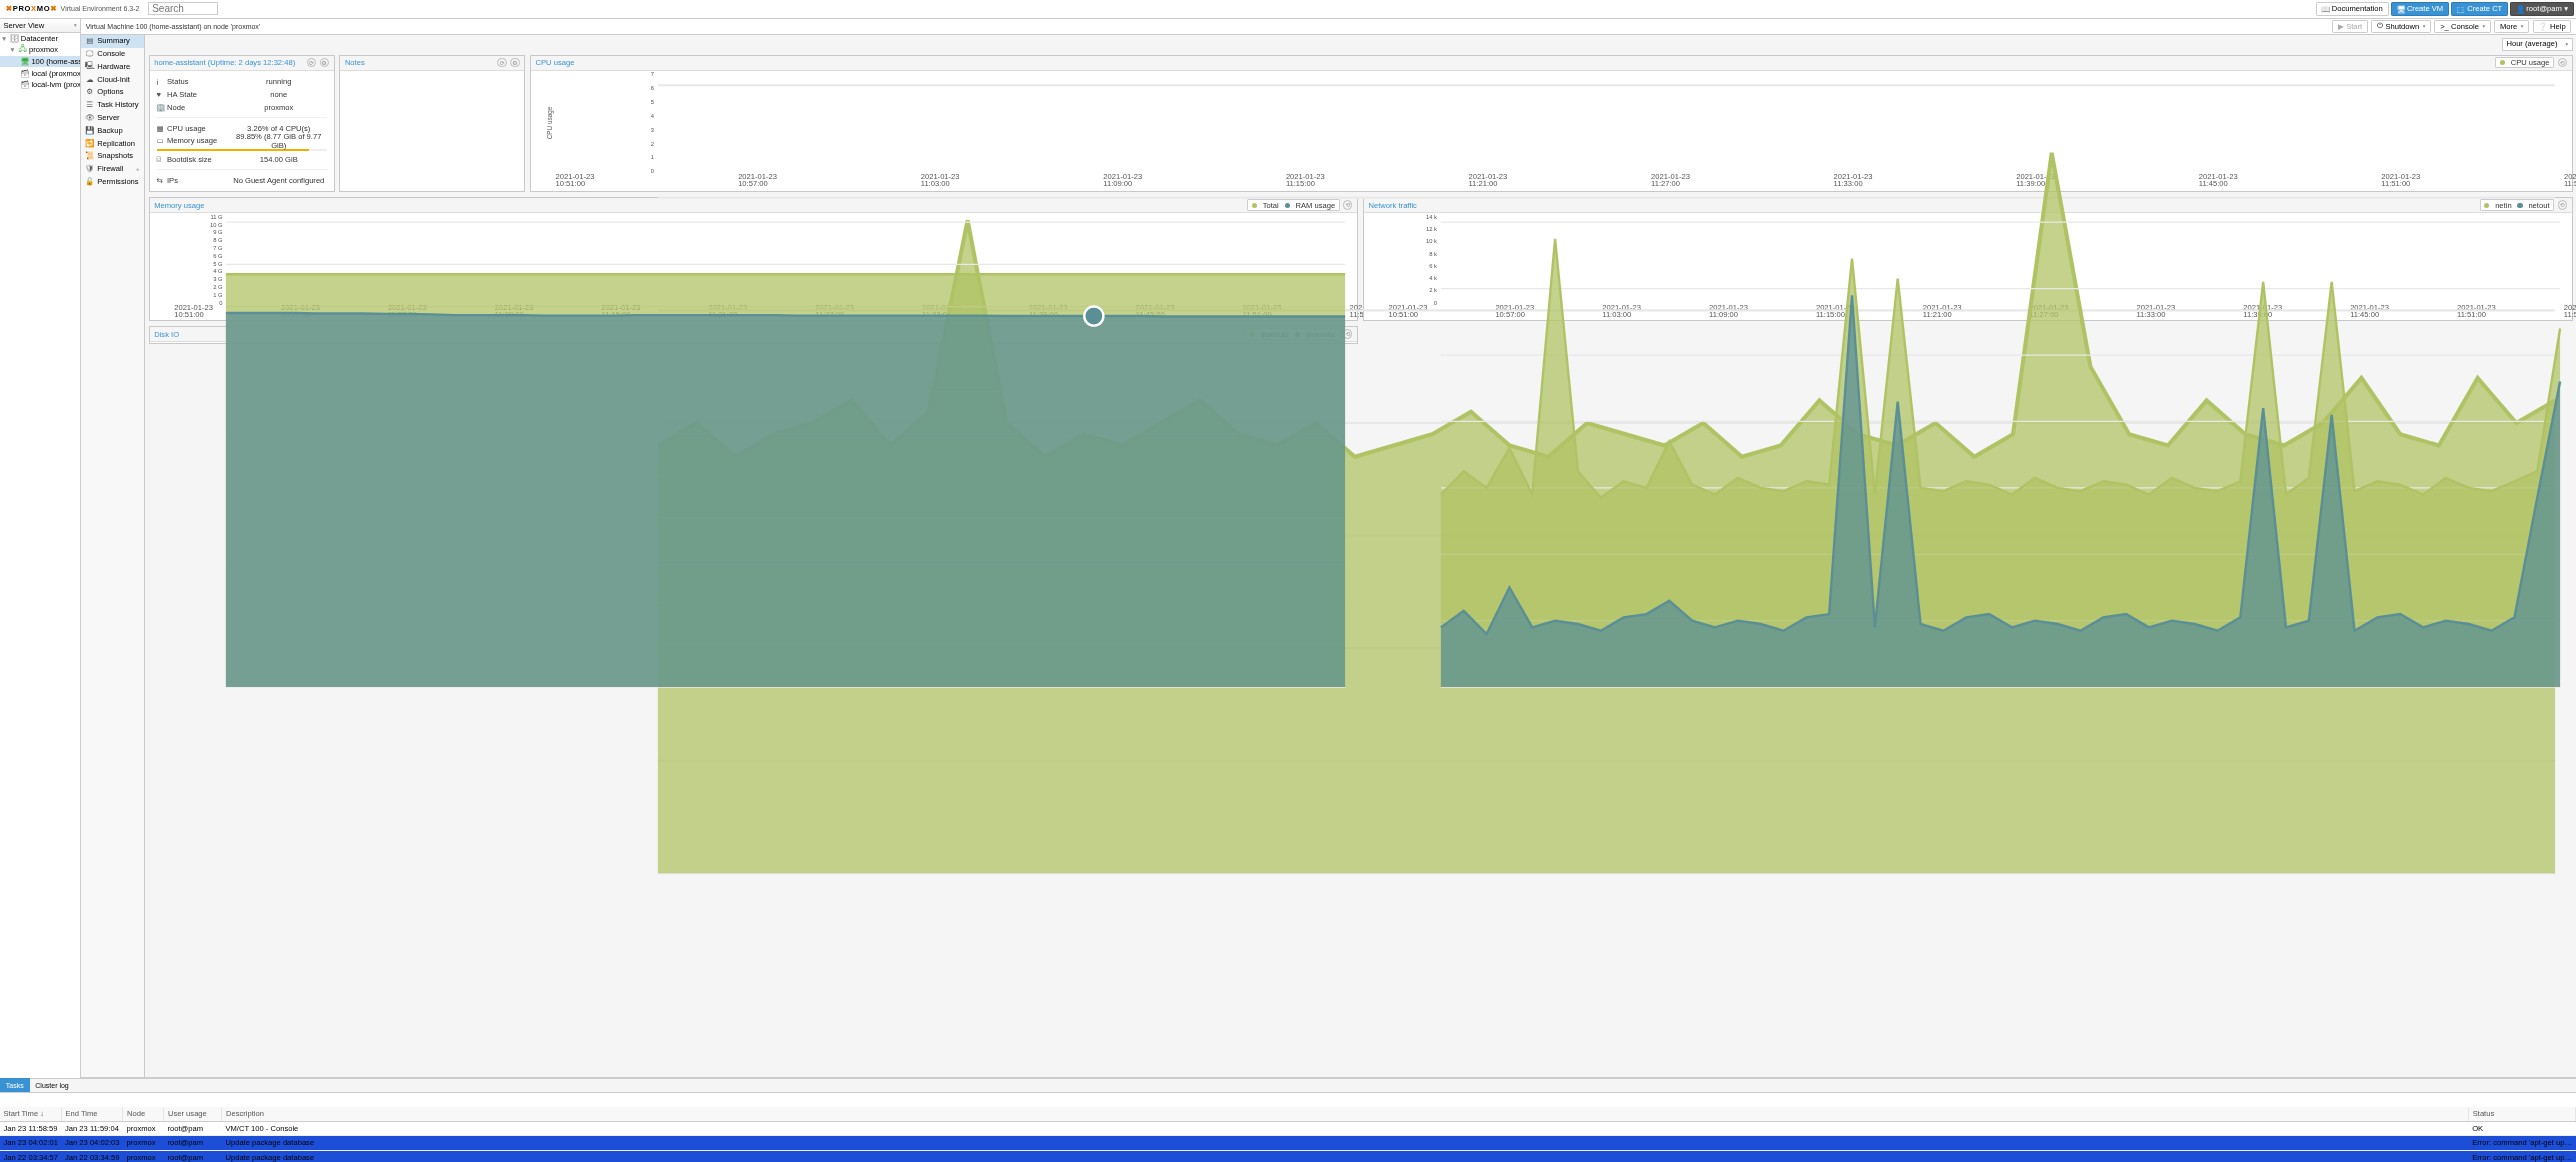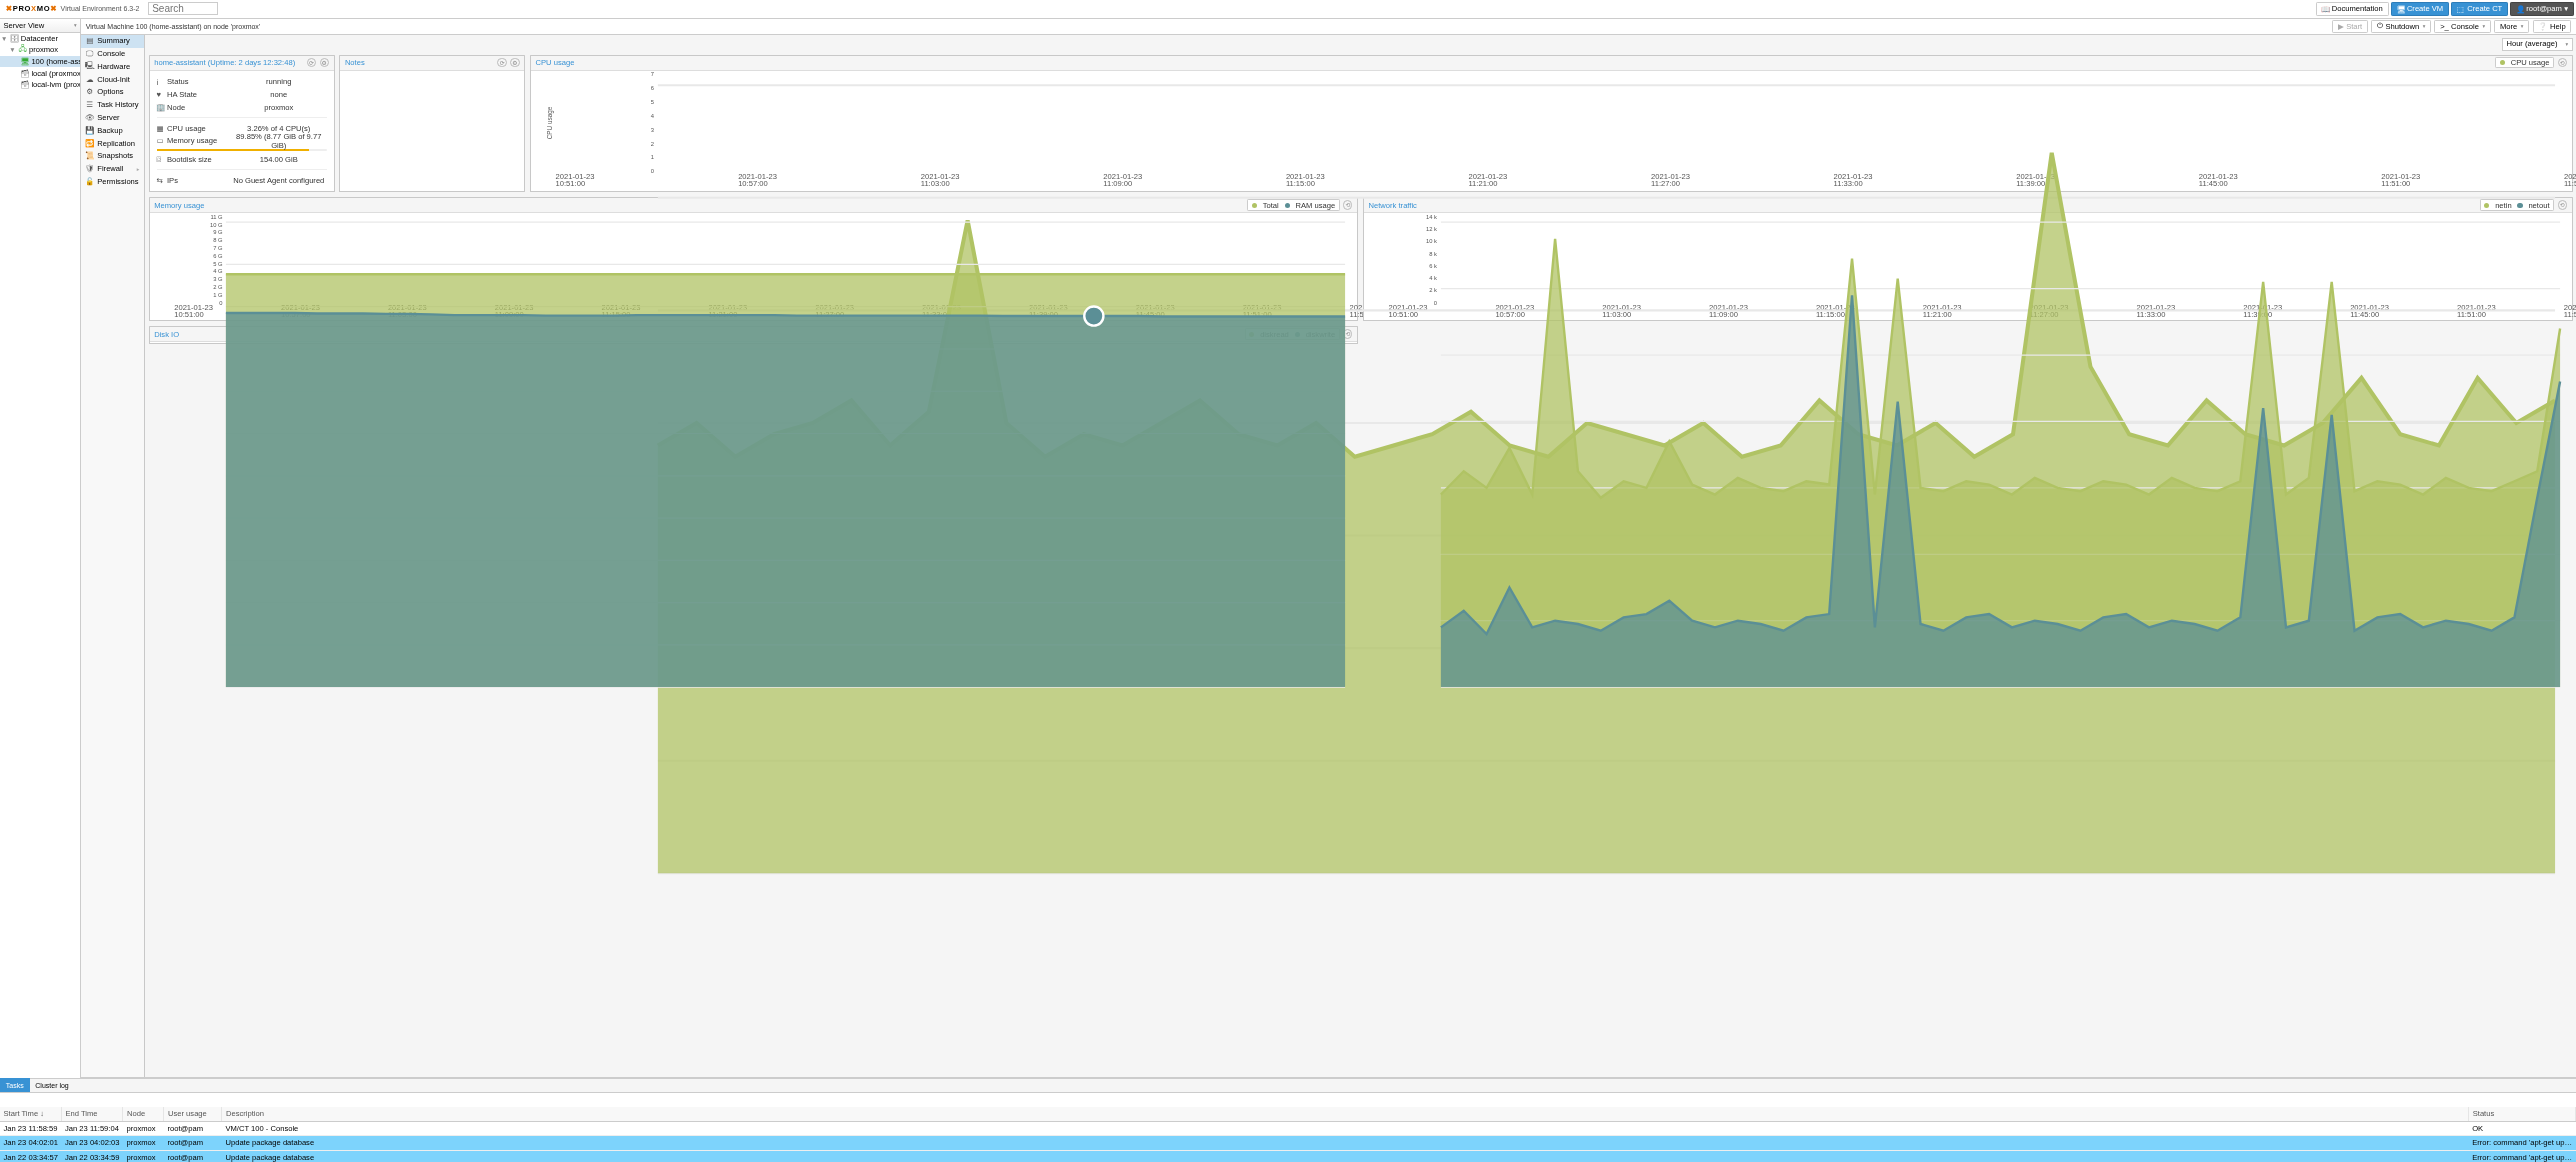--- a/index.html
+++ b/index.html
@@ -78,21 +78,21 @@
 
 
 .bottom { grid-column: 1 / 3; background:#fff; border-top:1.2px solid #ccc; display:flex; flex-direction:column;gap:14px; }
 .bottom-tabs { height:14px; display:flex; align-items:center; border-bottom:0.6px solid #ccc; gap:0; background:#f5f5f5; }
 .btab { padding:0 5.8px; height:14px; display:flex; align-items:center; font-size:7px; cursor:pointer; }
 .btab.sel { background:#3892d4; color:#fff; }
 .btable { flex:1; overflow:auto; }
 table.tasks { width:100%; border-collapse:collapse; font-size:7px; }
 table.tasks th { text-align:left; font-weight:400; background:#f8f8f8; border-bottom:0.6px solid #ccc; border-right:0.6px solid #e5e5e5; padding:2.3px 3.5px; color:#555; position:sticky; top:0; }
 table.tasks td { padding:2.3px 3.5px; border-bottom:0.6px solid #eee; white-space:nowrap; overflow:hidden; text-overflow:ellipsis; }
-table.tasks tr.err td { background:#7dd3fc; }
+table.tasks tr.err td { background:#1d4ed8; }
 </style>
 </head>
 <body>
 
 <div class="topbar">
   <div class="logo">
     <span class="x">✖</span>
     <span>PRO</span>
     <span class="x">X</span>
     <span>MO</span>

